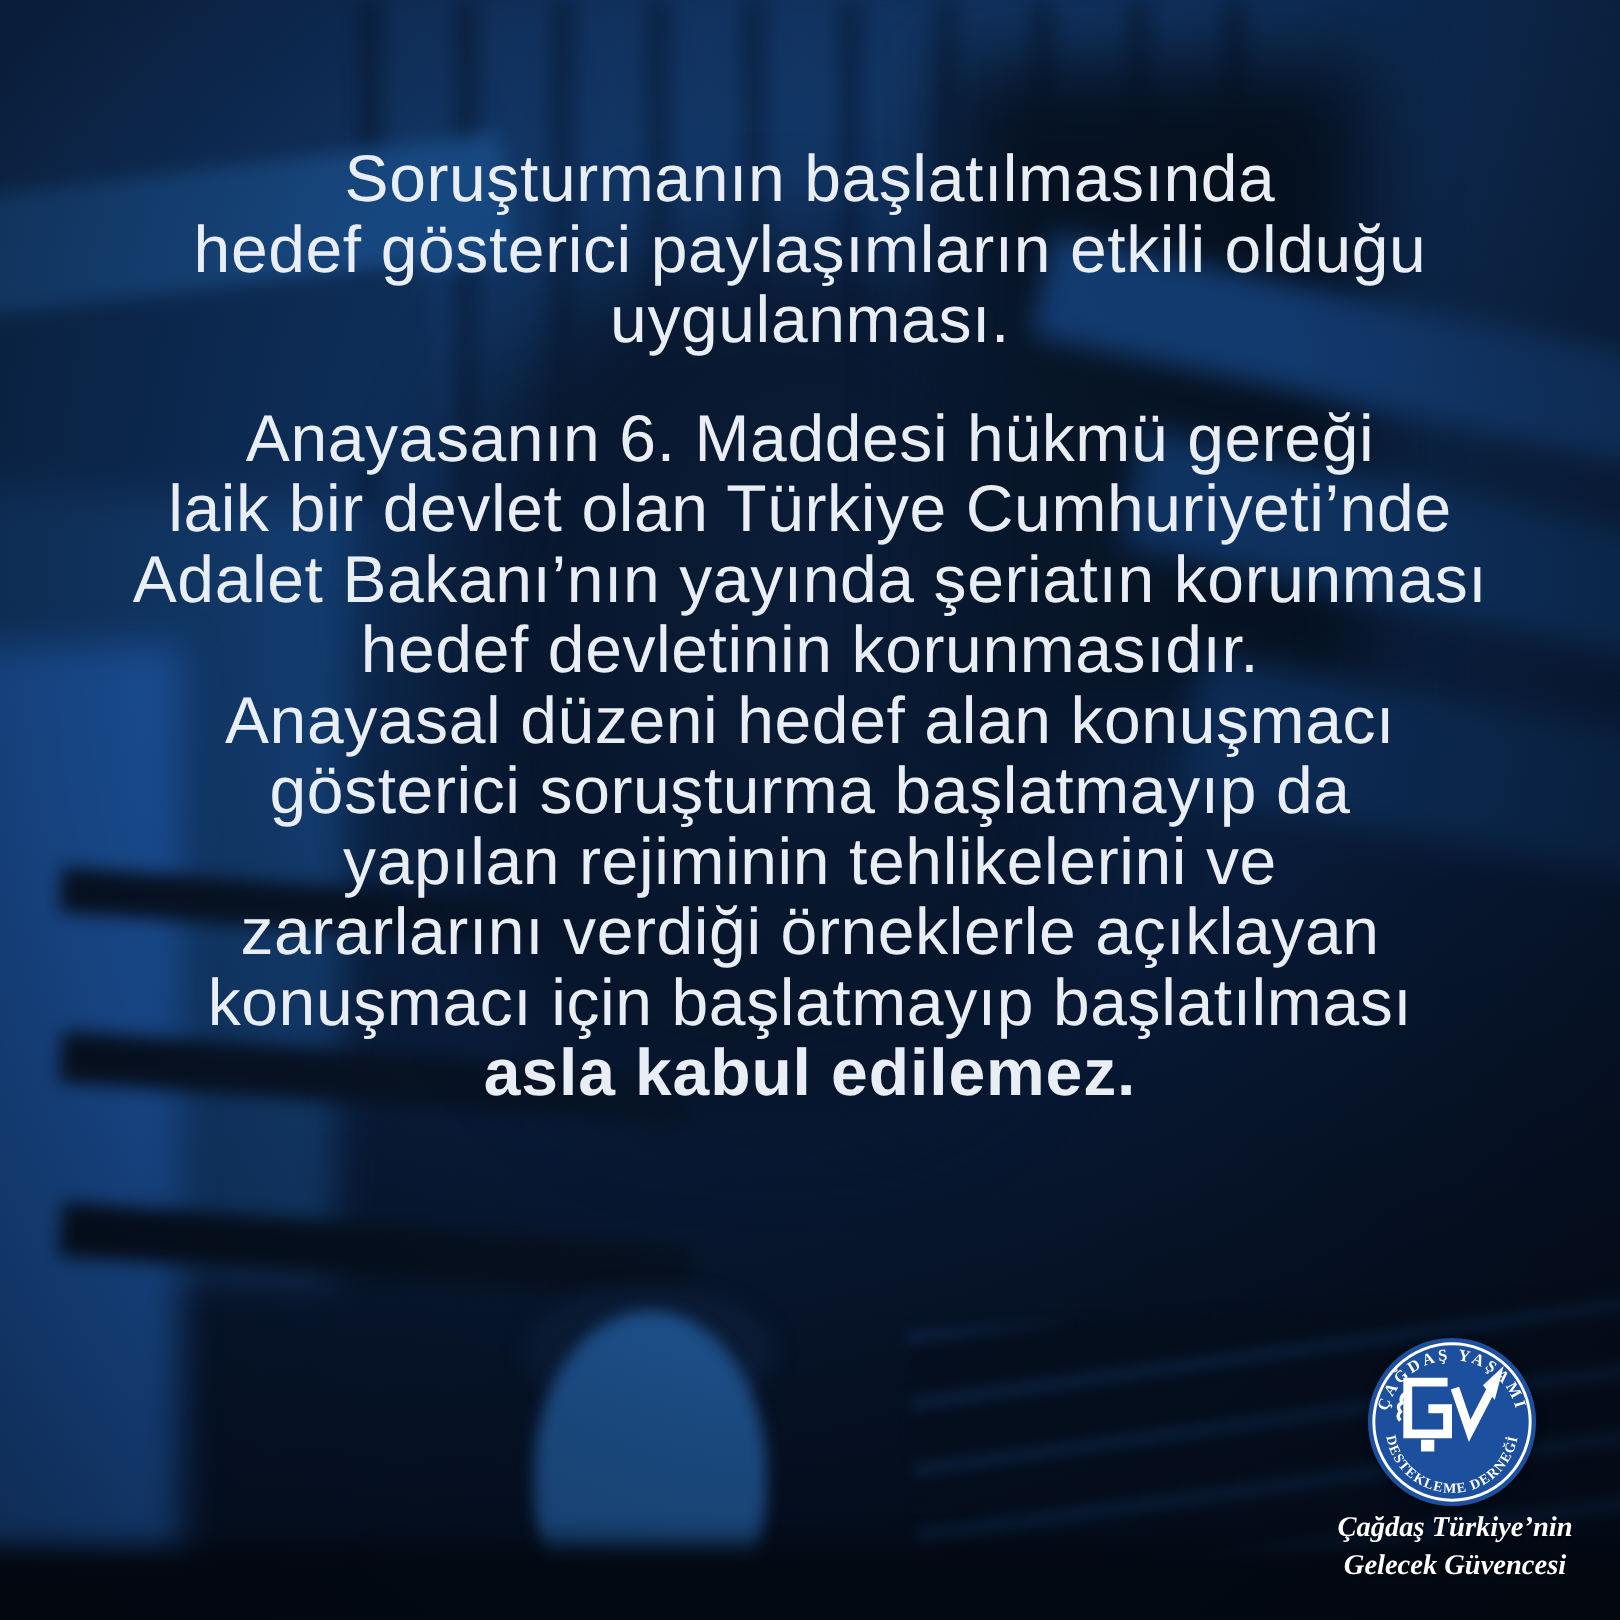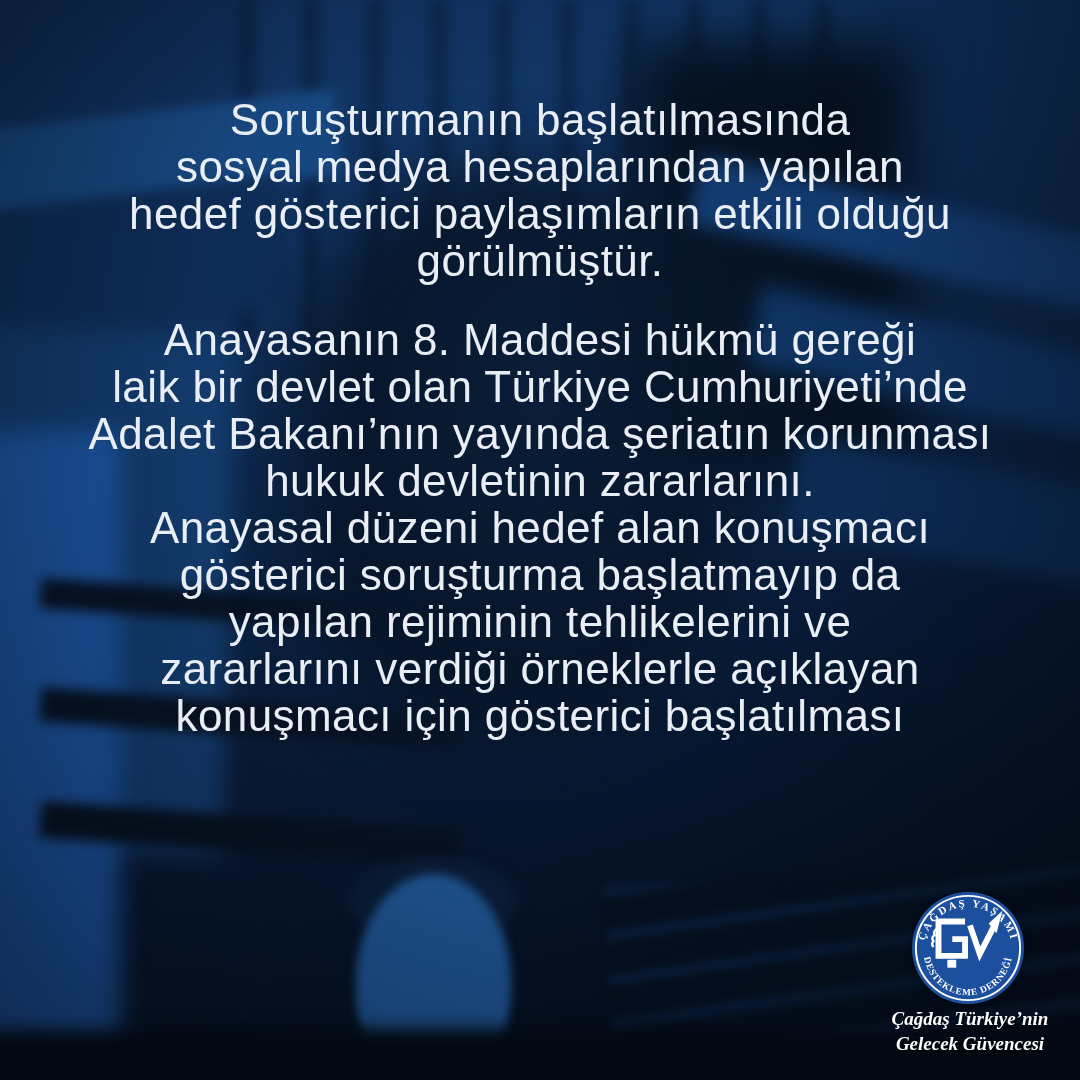--- a/index.html
+++ b/index.html
@@ -73,34 +73,34 @@
     <div class="s-head"></div>
     <div class="s-shoulders"></div>
     <div class="s-bench"></div>
     <div class="s-bottombar"></div>
     <div class="s-vignette"></div>
   </div>
 
   <div class="statement">
     <div class="para1">
       <div class="line">Soruşturmanın başlatılmasında</div>
-      <div class="line">sosyal medya hesaplarından yapılan</div>
       <div class="line">hedef gösterici paylaşımların etkili olduğu</div>
-      <div class="line">görülmüştür.</div>
+      <div class="line">uygulanması.</div>
     </div>
     <div class="para2">
-      <div class="line">Anayasanın 8. Maddesi hükmü gereği</div>
+      <div class="line">Anayasanın 6. Maddesi hükmü gereği</div>
       <div class="line">laik bir devlet olan Türkiye Cumhuriyeti’nde</div>
       <div class="line">Adalet Bakanı’nın yayında şeriatın korunması</div>
-      <div class="line">hukuk devletinin zararlarını.</div>
+      <div class="line">hedef devletinin korunmasıdır.</div>
       <div class="line">Anayasal düzeni hedef alan konuşmacı</div>
       <div class="line">gösterici soruşturma başlatmayıp da</div>
       <div class="line">yapılan rejiminin tehlikelerini ve</div>
       <div class="line">zararlarını verdiği örneklerle açıklayan</div>
-      <div class="line">konuşmacı için gösterici başlatılması</div>
+      <div class="line">konuşmacı için başlatmayıp başlatılması</div>
+      <div class="line bold">asla kabul edilemez.</div>
     </div>
   </div>
 
   <svg class="badge" viewBox="-60 -60 120 120" width="118" height="118" aria-hidden="true">
     <defs>
       <path id="arcTop" d="M -45 3 A 45 45 0 0 1 45 3"></path>
       <path id="arcBot" d="M -45 3 A 45 45 0 0 0 45 3"></path>
     </defs>
     <circle r="57" fill="#1d4f9f"></circle>
     <circle r="53" fill="none" stroke="#ffffff" stroke-width="2"></circle>

